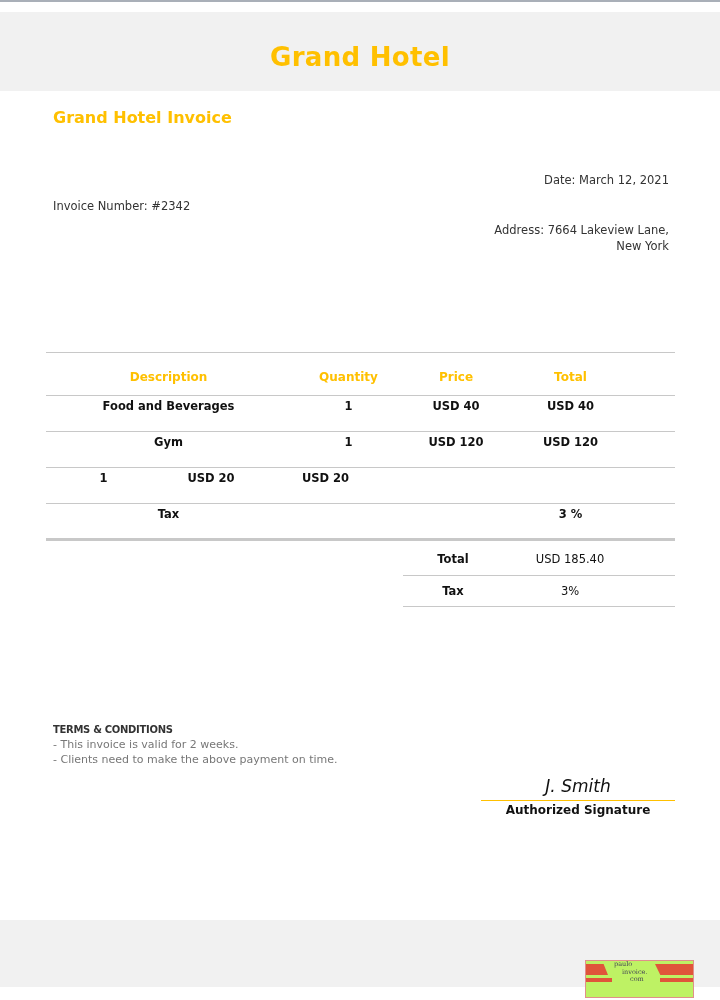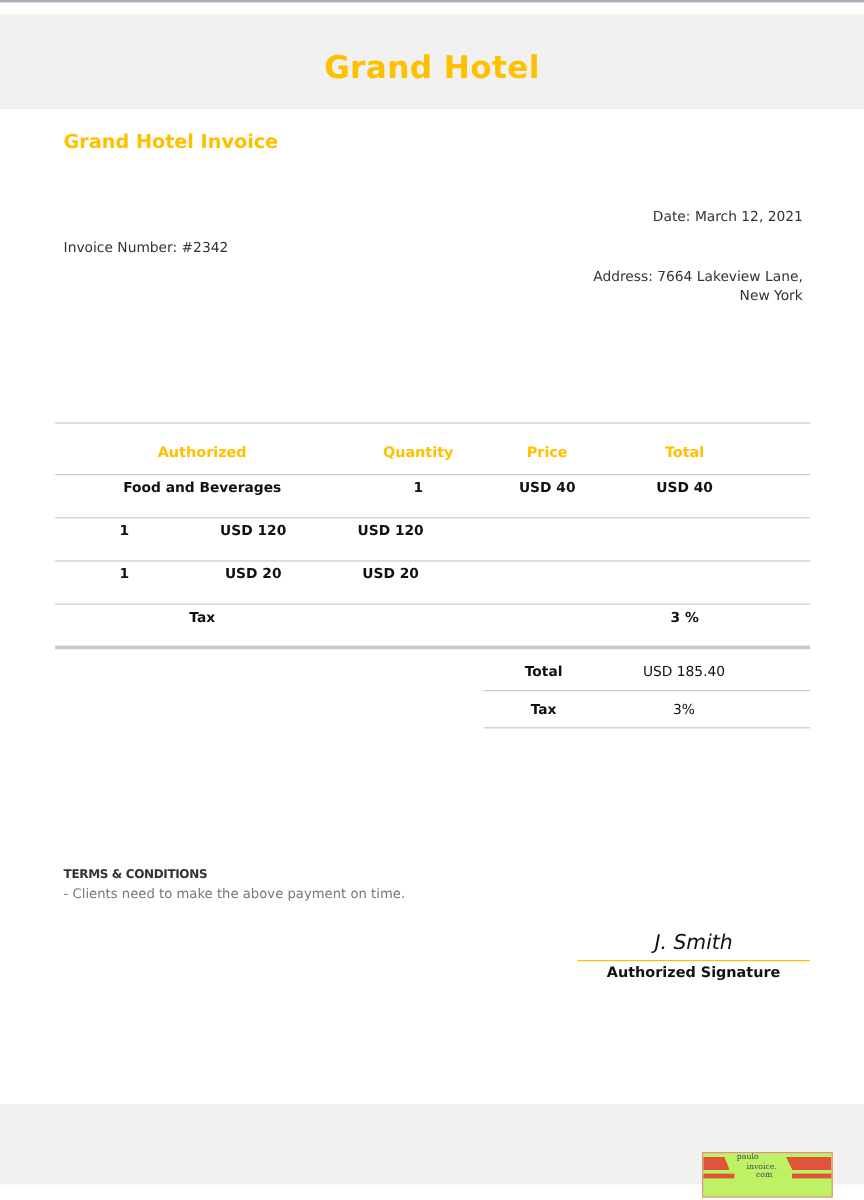--- a/index.html
+++ b/index.html
@@ -59,32 +59,33 @@
 <div class="invoice-title">Grand Hotel Invoice</div>
 <div class="date">Date: March 12, 2021</div>
 <div class="inv-num">Invoice Number: #2342</div>
 
 <div class="billto">
   <div class="addr">Address: 7664 Lakeview Lane, New York</div>
 </div>
 
 <div class="items">
   <div class="row head">
-    <div class="c c1">Authorized</div>
+    <div class="c c1">Description</div>
     <div class="c c2">Quantity</div>
     <div class="c c3">Price</div>
     <div class="c c4">Total</div>
   </div>
   <div class="row">
     <div class="c c1">Food and Beverages</div>
     <div class="c c2">1</div>
     <div class="c c3">USD 40</div>
     <div class="c c4">USD 40</div>
   </div>
   <div class="row">
+    <div class="c c1">Gym</div>
     <div class="c c2">1</div>
     <div class="c c3">USD 120</div>
     <div class="c c4">USD 120</div>
   </div>
   <div class="row">
     <div class="c c2">1</div>
     <div class="c c3">USD 20</div>
     <div class="c c4">USD 20</div>
   </div>
   <div class="row last">
@@ -101,20 +102,21 @@
     <div class="s2">USD 185.40</div>
   </div>
   <div class="srow">
     <div class="s1">Tax</div>
     <div class="s2">3%</div>
   </div>
 </div>
 
 <div class="terms">
   <div class="t-title">TERMS &amp; CONDITIONS</div>
+  <div>- This invoice is valid for 2 weeks.</div>
   <div>- Clients need to make the above payment on time.</div>
 </div>
 
 <div class="sig">
   <div class="sig-name">J. Smith</div>
   <div class="sig-line"></div>
   <div class="sig-label">Authorized Signature</div>
 </div>
 
 <div class="footer"></div>

